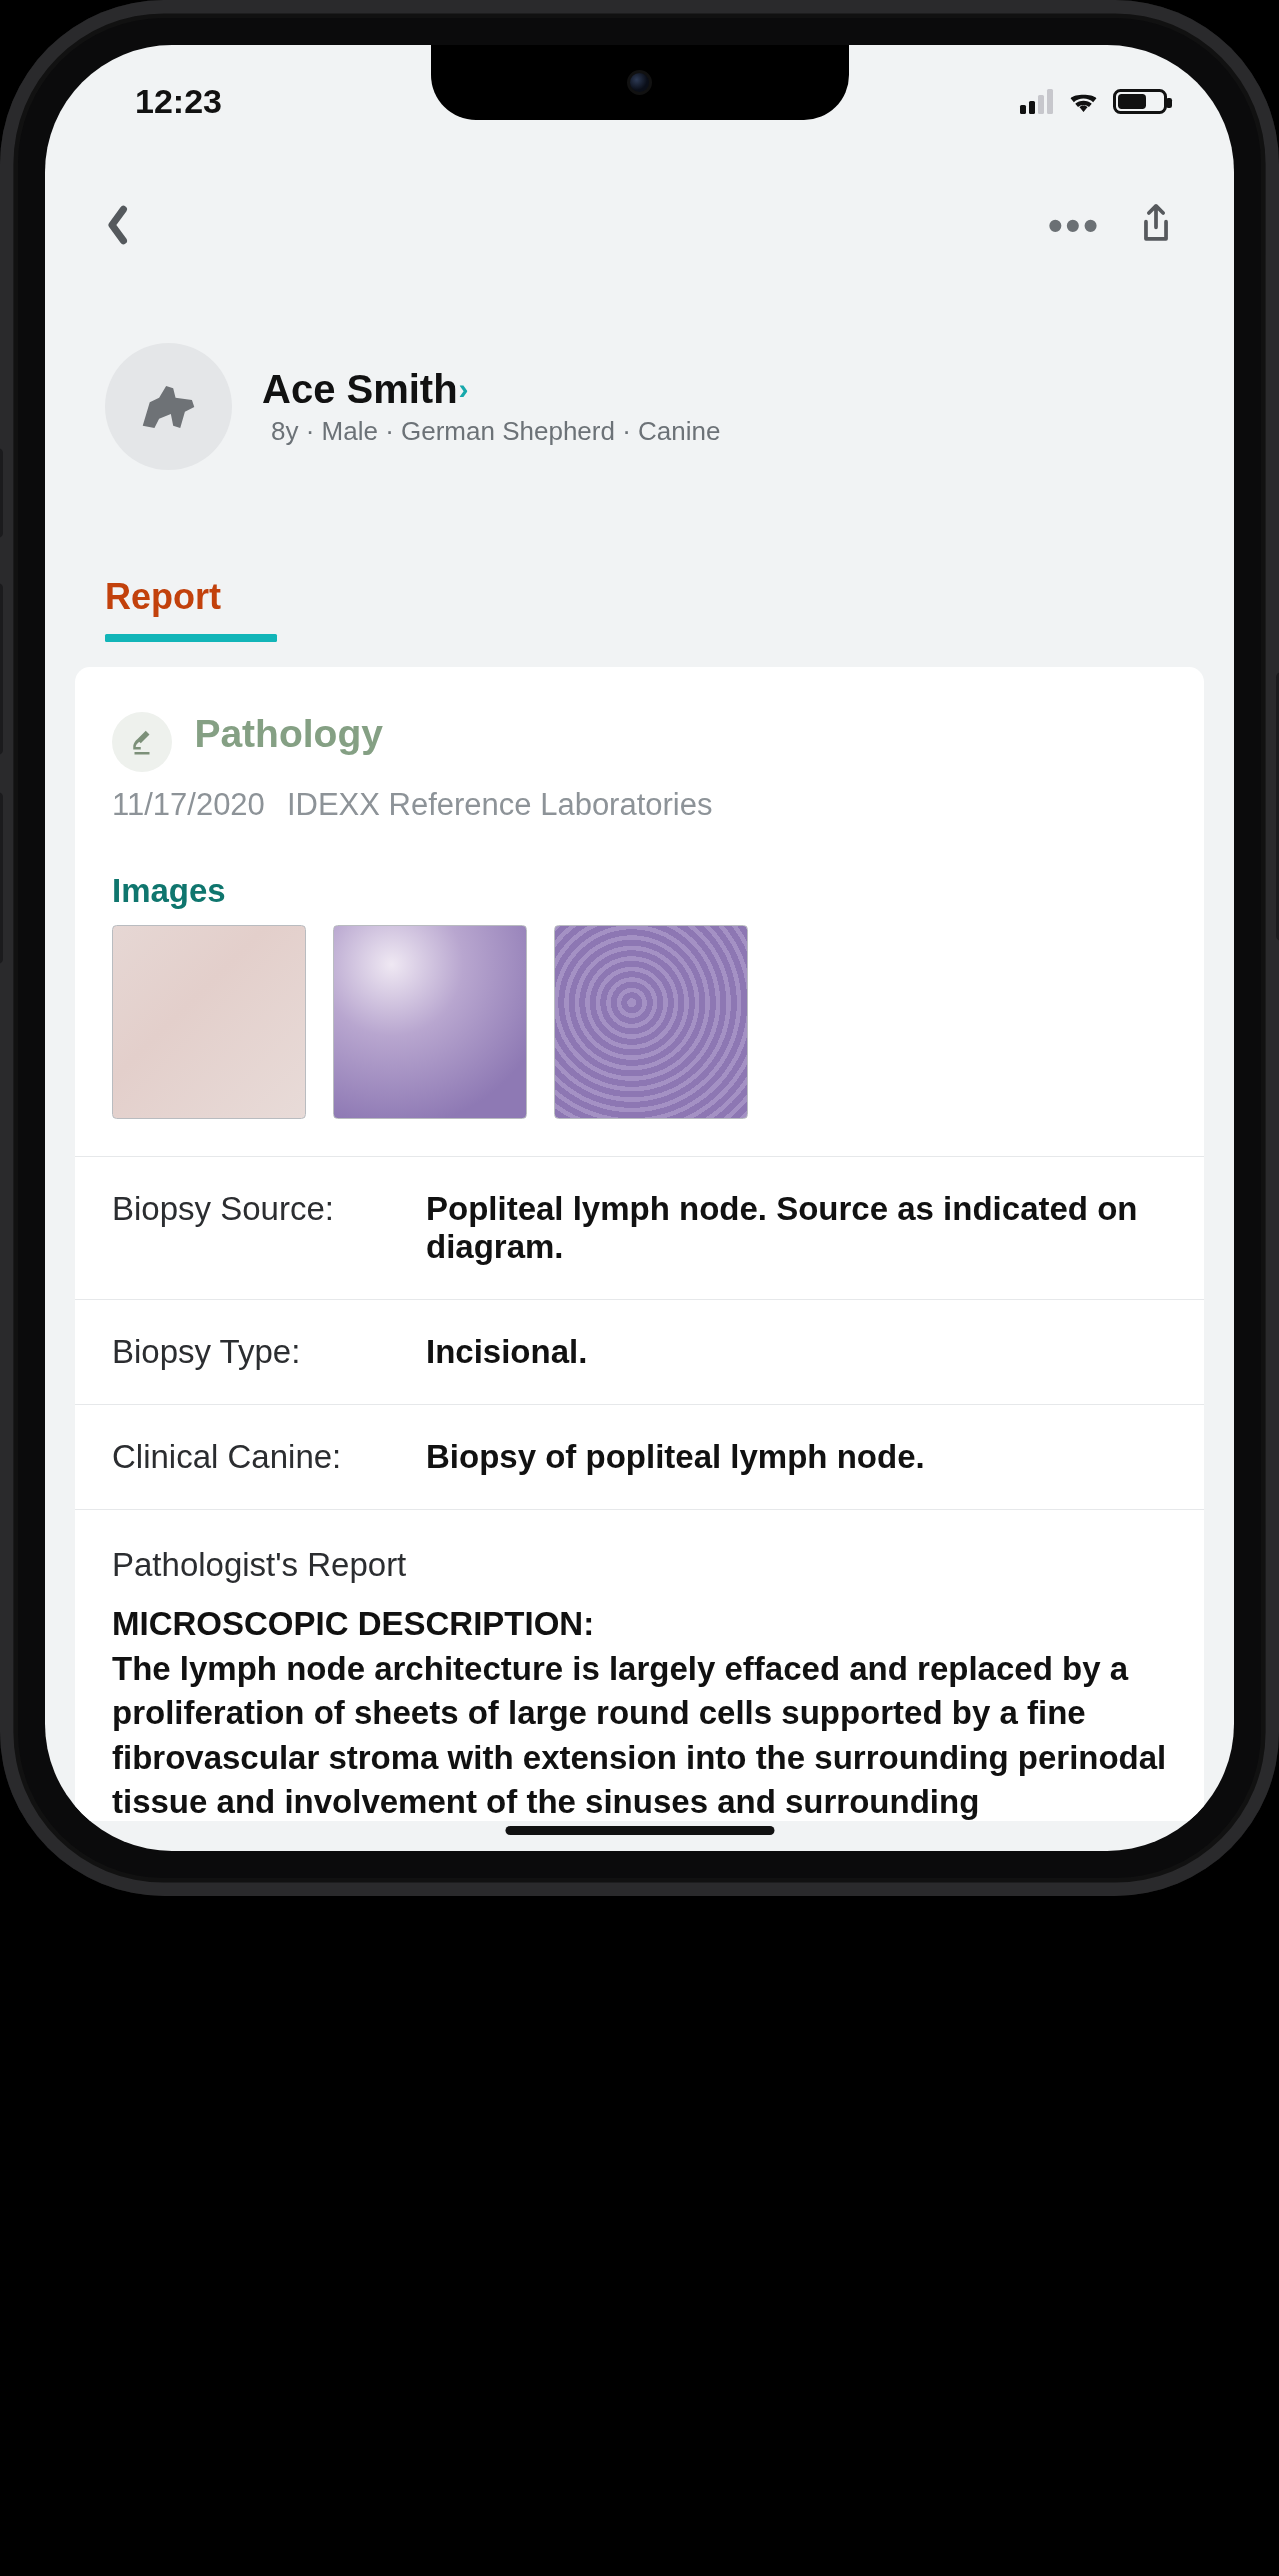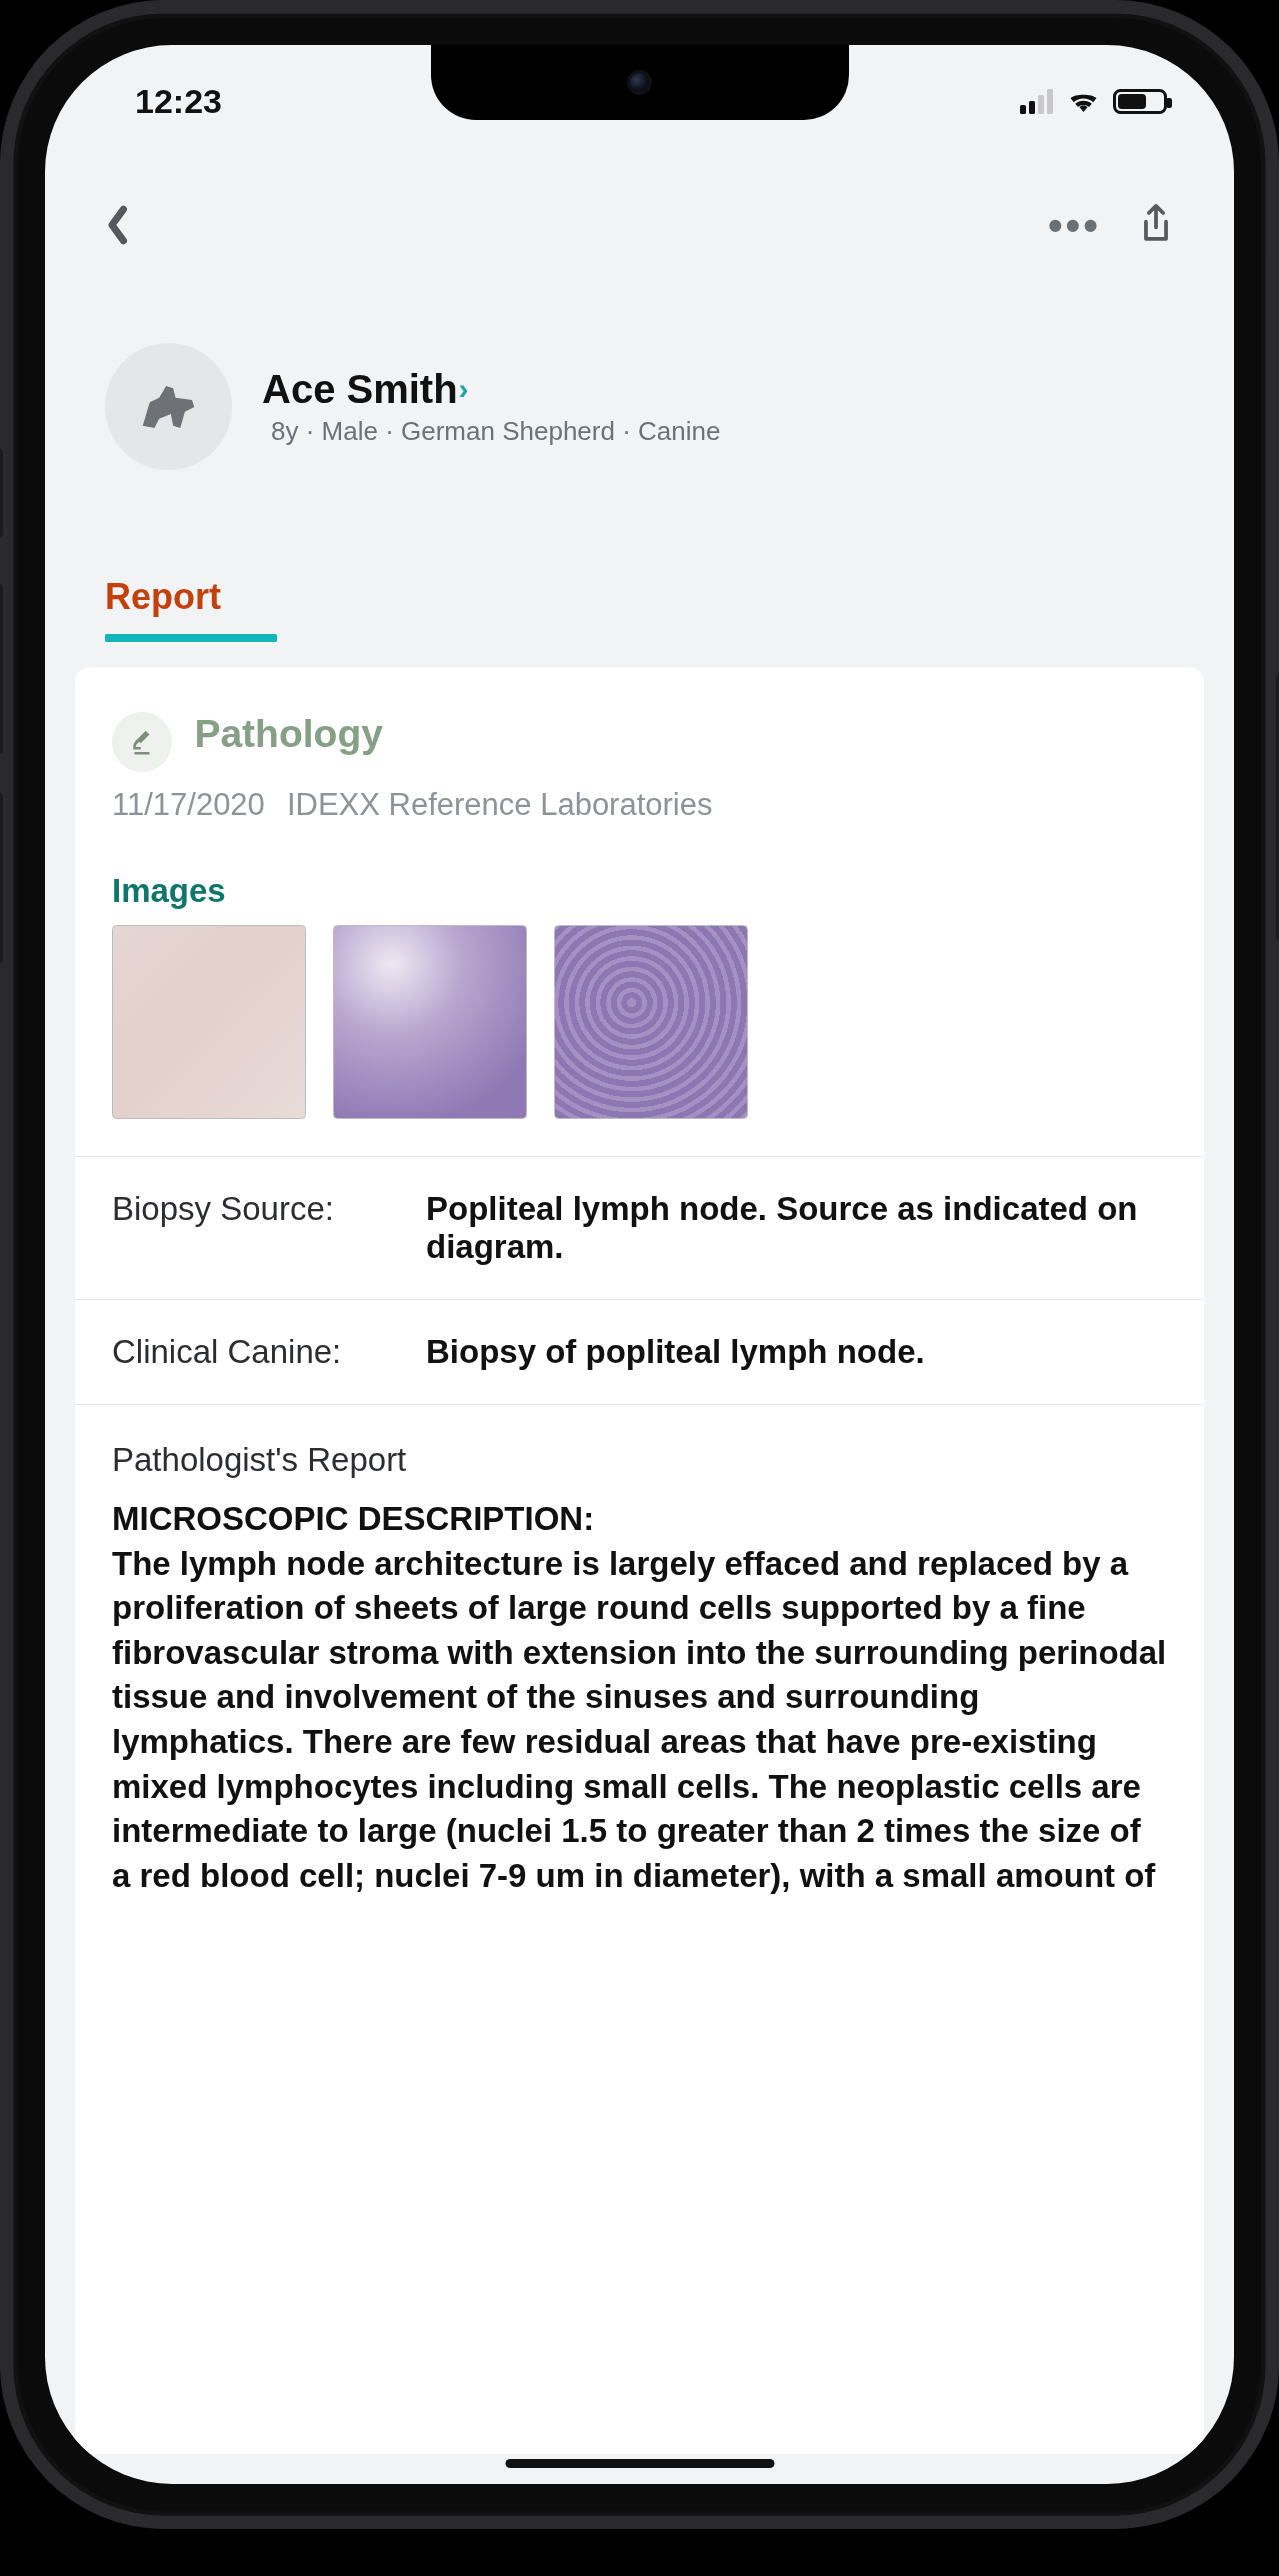--- a/index.html
+++ b/index.html
@@ -6,21 +6,21 @@
   body {
     font-family: -apple-system, BlinkMacSystemFont, "Segoe UI", Helvetica, Arial, sans-serif;
     background: #000;
     display: flex;
     justify-content: center;
     align-items: flex-start;
     min-height: 100vh;
   }
   .device-frame {
     width: 1279px;
-    height: 2529px;
+    height: 1896px;
     background: #0b0b0c;
     border-radius: 164px;
     padding: 45px;
     position: relative;
     box-shadow: inset 0 0 0 13.4px #2a2a2c, inset 0 0 0 18px #111;
   }
   .side-btn { position:absolute; background:#1b1b1d; border-radius:7.5px; }
   .side-btn.left1 { left:-7.5px; top:448px; width:10.5px; height:90px; }
   .side-btn.left2 { left:-7.5px; top:583px; width:10.5px; height:172px; }
   .side-btn.left3 { left:-7.5px; top:792px; width:10.5px; height:172px; }
@@ -242,20 +242,24 @@
         <div class="thumb t2"></div>
         <div class="thumb t3"></div>
       </div>
 
       <div class="data-rows">
         <div class="data-row">
           <div class="data-label">Biopsy Source:</div>
           <div class="data-value">Popliteal lymph node. Source as indicated on diagram.</div>
         </div>
         <div class="data-row">
+          <div class="data-label">Biopsy Type:</div>
+          <div class="data-value">Incisional.</div>
+        </div>
+        <div class="data-row">
           <div class="data-label">Clinical Canine:</div>
           <div class="data-value">Biopsy of popliteal lymph node.</div>
         </div>
       </div>
 
       <div class="report-text">
         <div class="report-label">Pathologist's Report</div>
         <div class="report-heading">MICROSCOPIC DESCRIPTION:</div>
         <div class="report-body">The lymph node architecture is largely effaced and replaced by a proliferation of sheets of large round cells supported by a fine fibrovascular stroma with extension into the surrounding perinodal tissue and involvement of the sinuses and surrounding lymphatics. There are few residual areas that have pre-existing mixed lymphocytes including small cells. The neoplastic cells are intermediate to large (nuclei 1.5 to greater than 2 times the size of a red blood cell; nuclei 7-9 um in diameter), with a small amount of</div>
       </div>

